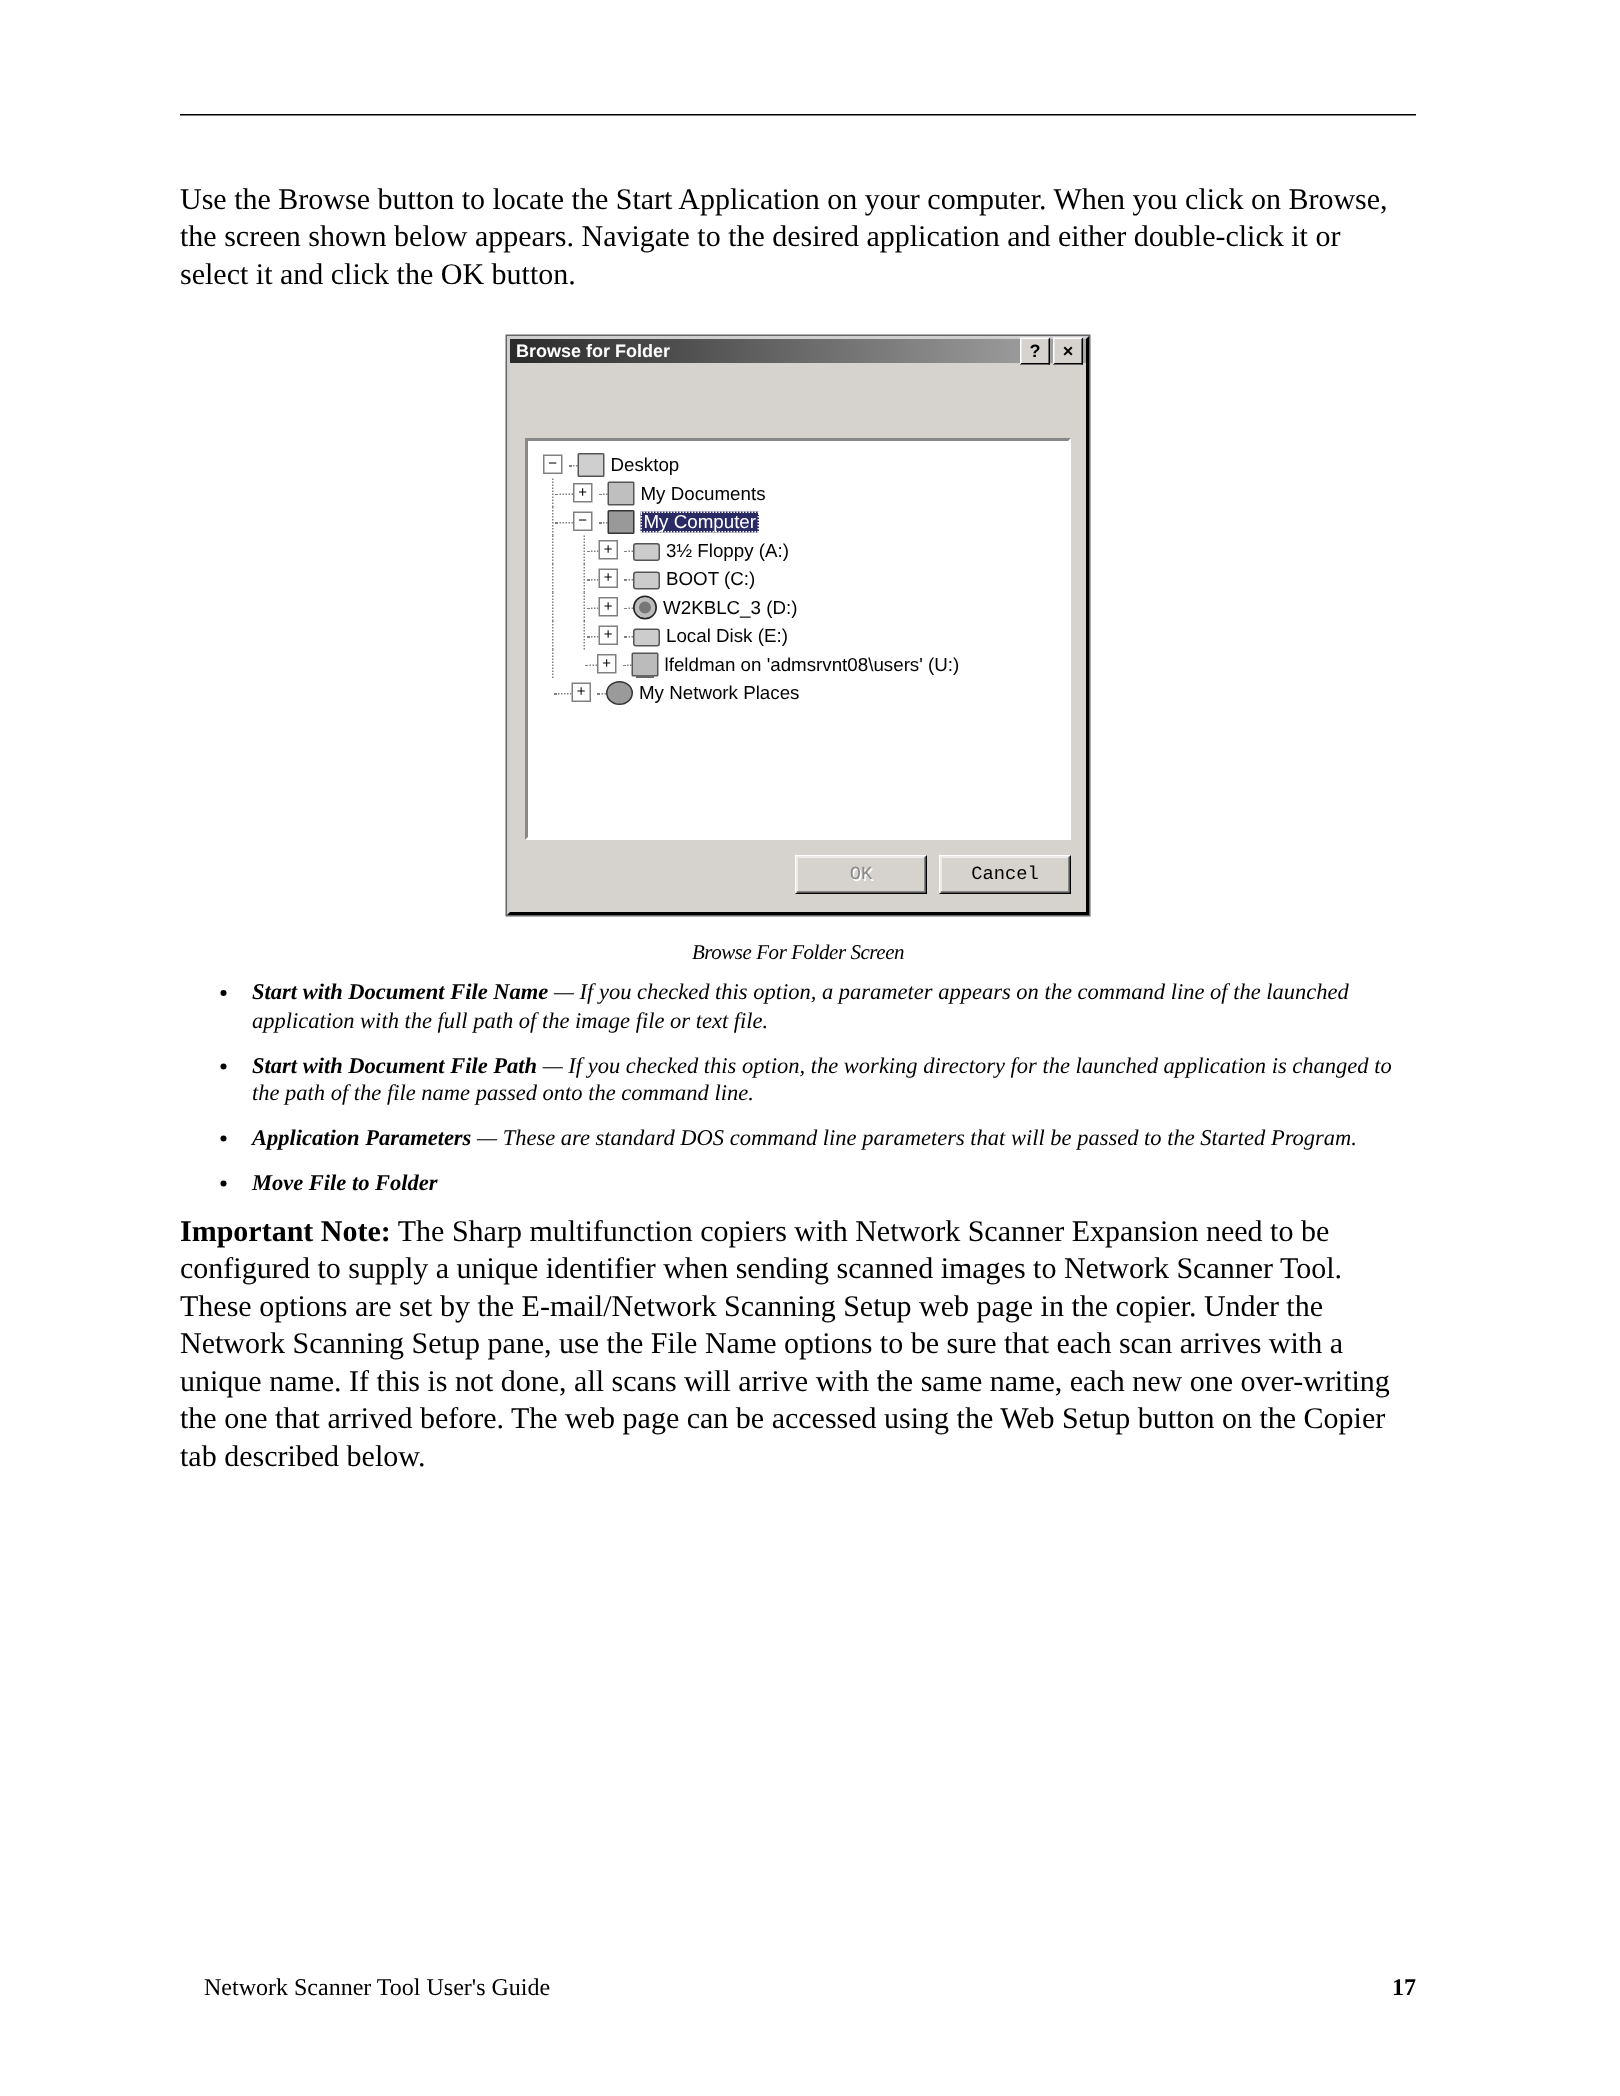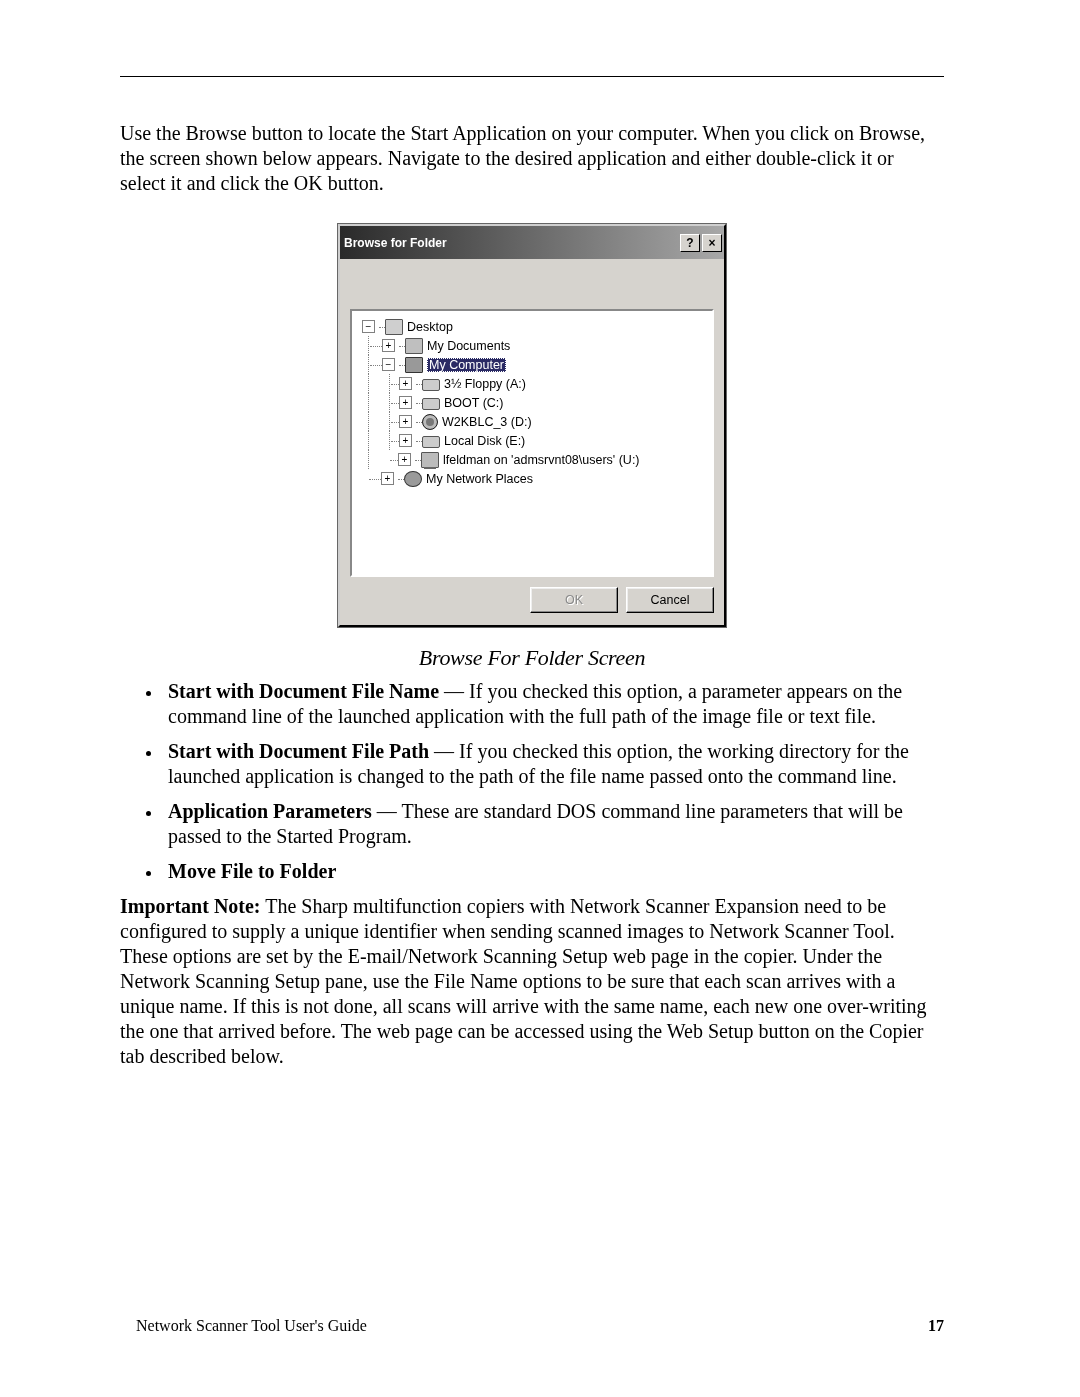--- a/index.html
+++ b/index.html
@@ -22,55 +22,56 @@
     min-height: 1100px;
   }
   .body-text {
     font-size: 20px;
     line-height: 1.25;
     margin: 0 0 12px 0;
   }
   .caption {
     text-align: center;
     font-style: italic;
-    font-size: 22px;
+    font-size: 14px;
     margin-top: 18px;
     margin-bottom: 8px;
     letter-spacing: -0.3px;
   }
   ul.options {
     margin: 4px 0 10px 0;
     padding-left: 42px;
   }
   ul.options > li {
-    font-size: 20px;
+    font-size: 15px;
     line-height: 1.25;
     margin-bottom: 10px;
     padding-left: 6px;
+    font-style: italic;
   }
   ul.options > li::marker {
     font-size: 16px;
   }
 
   
   .dialog-wrap {
     display: flex;
     justify-content: center;
     margin: 28px 0 14px 0;
   }
   .dialog {
     width: 384px;
     background: #d6d3ce;
     border: 2px solid #000;
     border-top-color: #cfcfcf;
     border-left-color: #cfcfcf;
     box-shadow: 0 0 0 1px #666;
   }
   .titlebar {
-    height: 33px;
+    height: 16px;
     background: linear-gradient(to right, #2a2a2a, #a8a8a8);
     color: #fff;
     font-family: Tahoma, Arial, sans-serif;
     font-size: 12px;
     font-weight: bold;
     display: flex;
     align-items: center;
     padding-left: 4px;
   }
   .titlebar .spacer { flex: 1; }
@@ -151,21 +152,21 @@
     justify-content:flex-end;
     gap:8px;
     margin-top:10px;
   }
   .winbtn {
     width:86px; height:24px;
     background:#d6d3ce;
     border:1px solid #000;
     border-top-color:#fff; border-left-color:#fff;
     box-shadow: inset -1px -1px 0 #888, inset 1px 1px 0 #eee;
-    font-family: Liberation Sans, sans-serif;
+    font-family: Liberation Mono, monospace;
     font-size:12.5px;
     display:flex; align-items:center; justify-content:center;
   }
   .winbtn.disabled { color:#8a8a8a; text-shadow: 1px 1px 0 #fff; }
 
   .footer {
     position:absolute;
     left:136px; right:136px; bottom:62px;
     display:flex; justify-content:space-between;
     font-size:16px;

